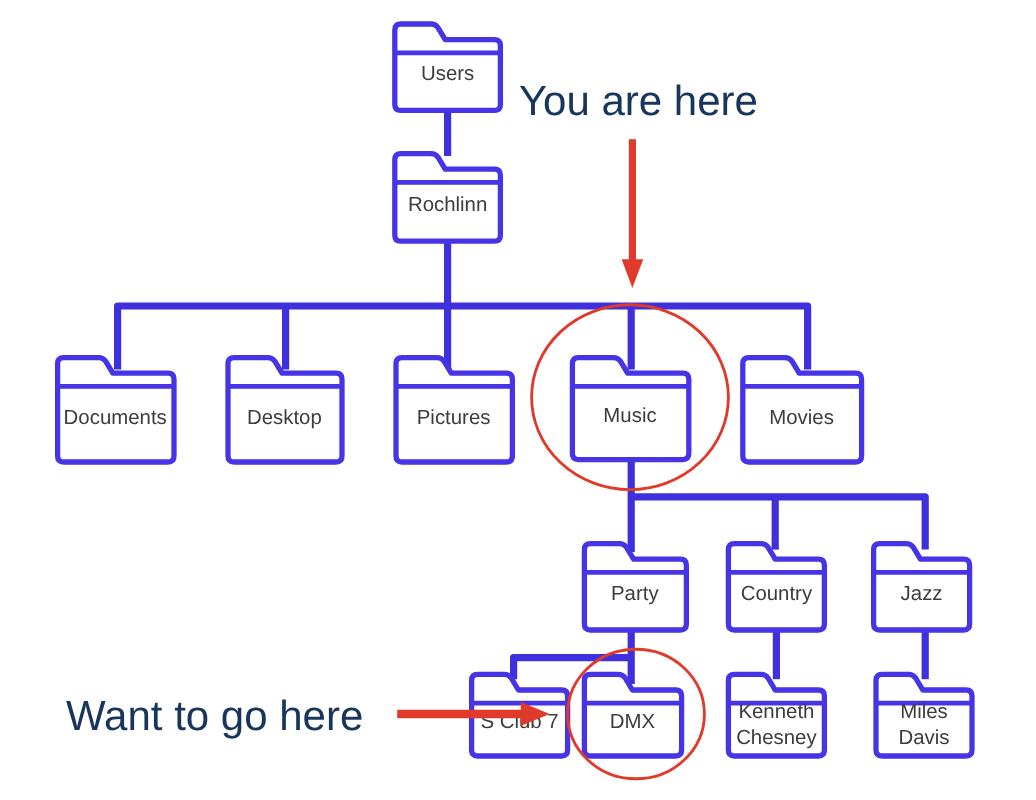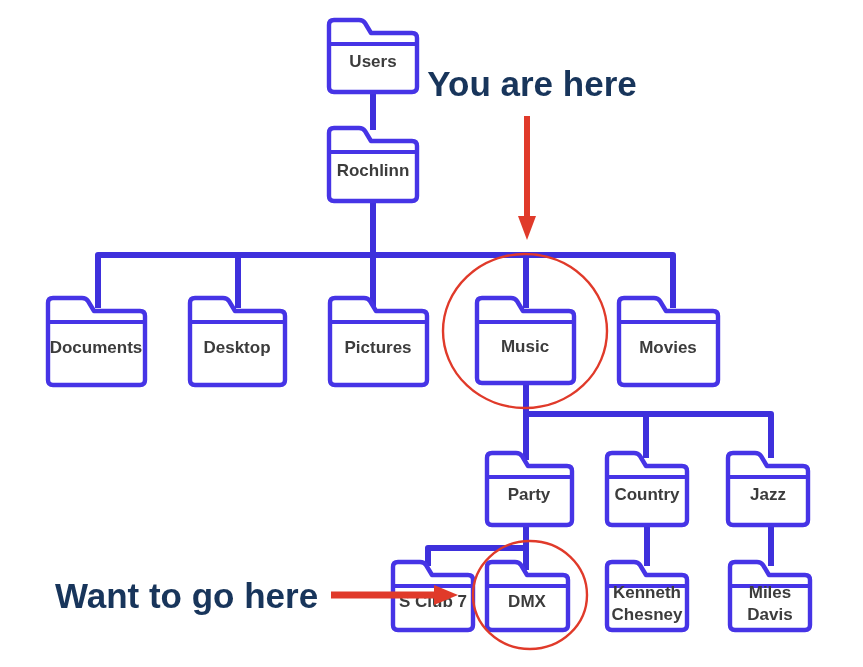--- a/index.html
+++ b/index.html
@@ -7,21 +7,20 @@
     padding: 0;
     background: #ffffff;
   }
   .stage {
     position: relative;
     width: 863px;
     height: 667px;
     background: var(--background, #fff);
     overflow: hidden;
     font-family: "Liberation Sans", sans-serif;
-    font-weight: bold;
   }
   svg { display: block; }
   .connector {
     fill: none;
     stroke: var(--connector, #3e30dc);
     stroke-width: 6;
     stroke-linejoin: round;
     stroke-linecap: butt;
   }
   .f-outline {

